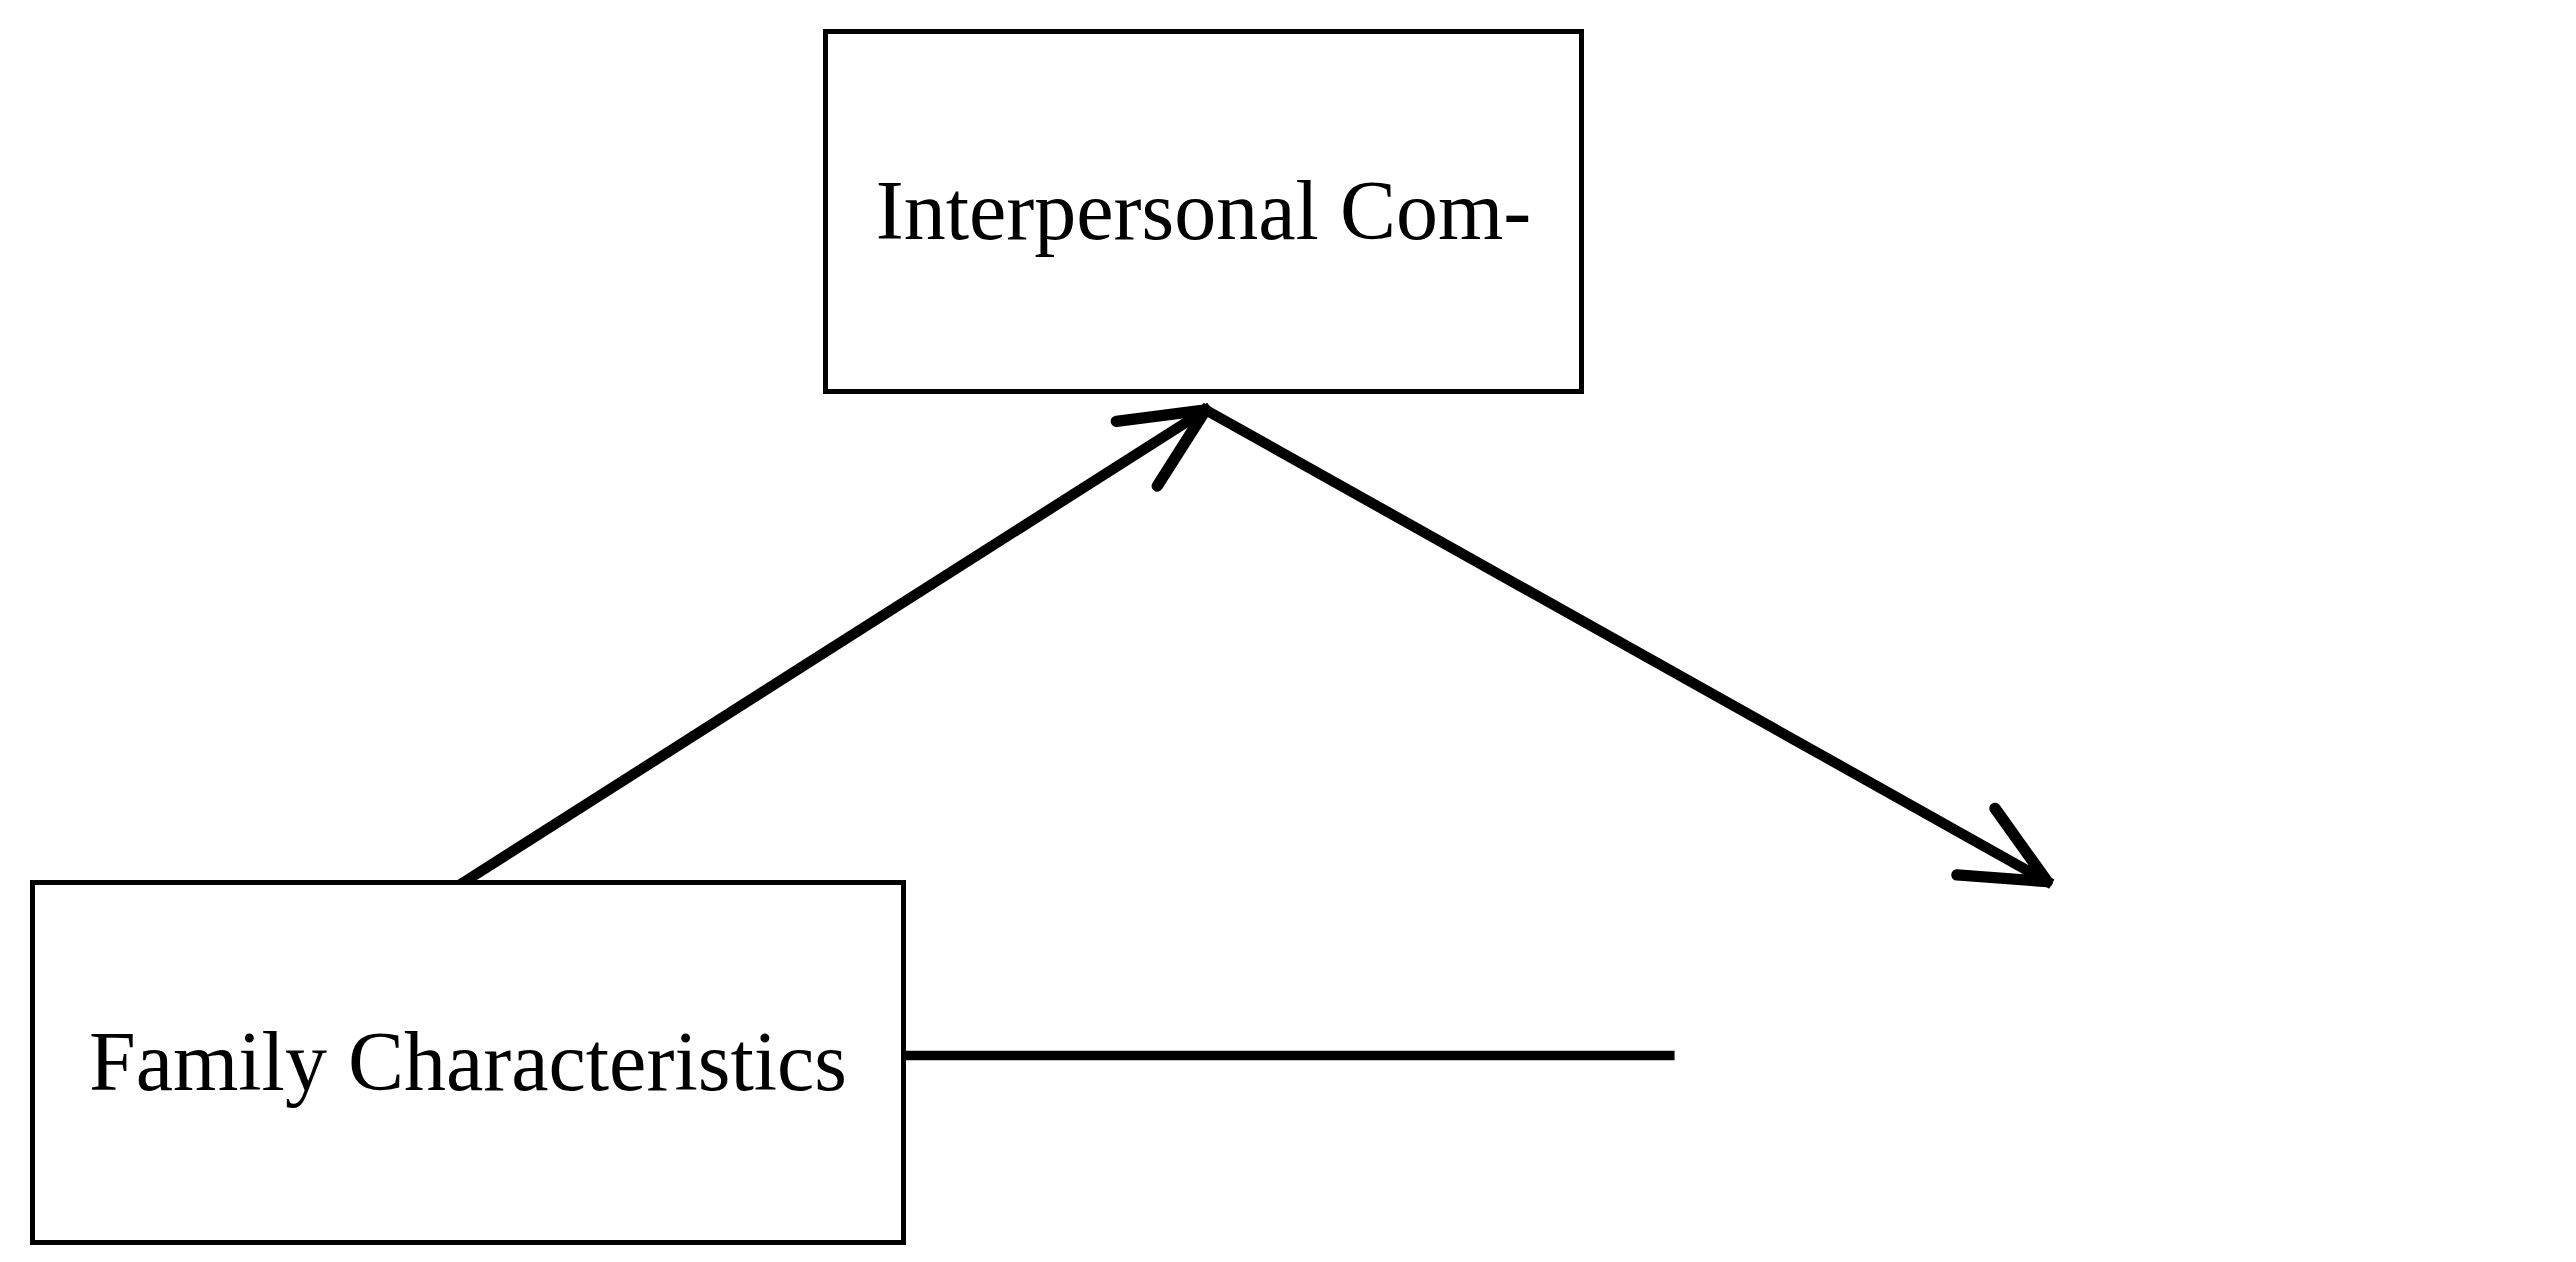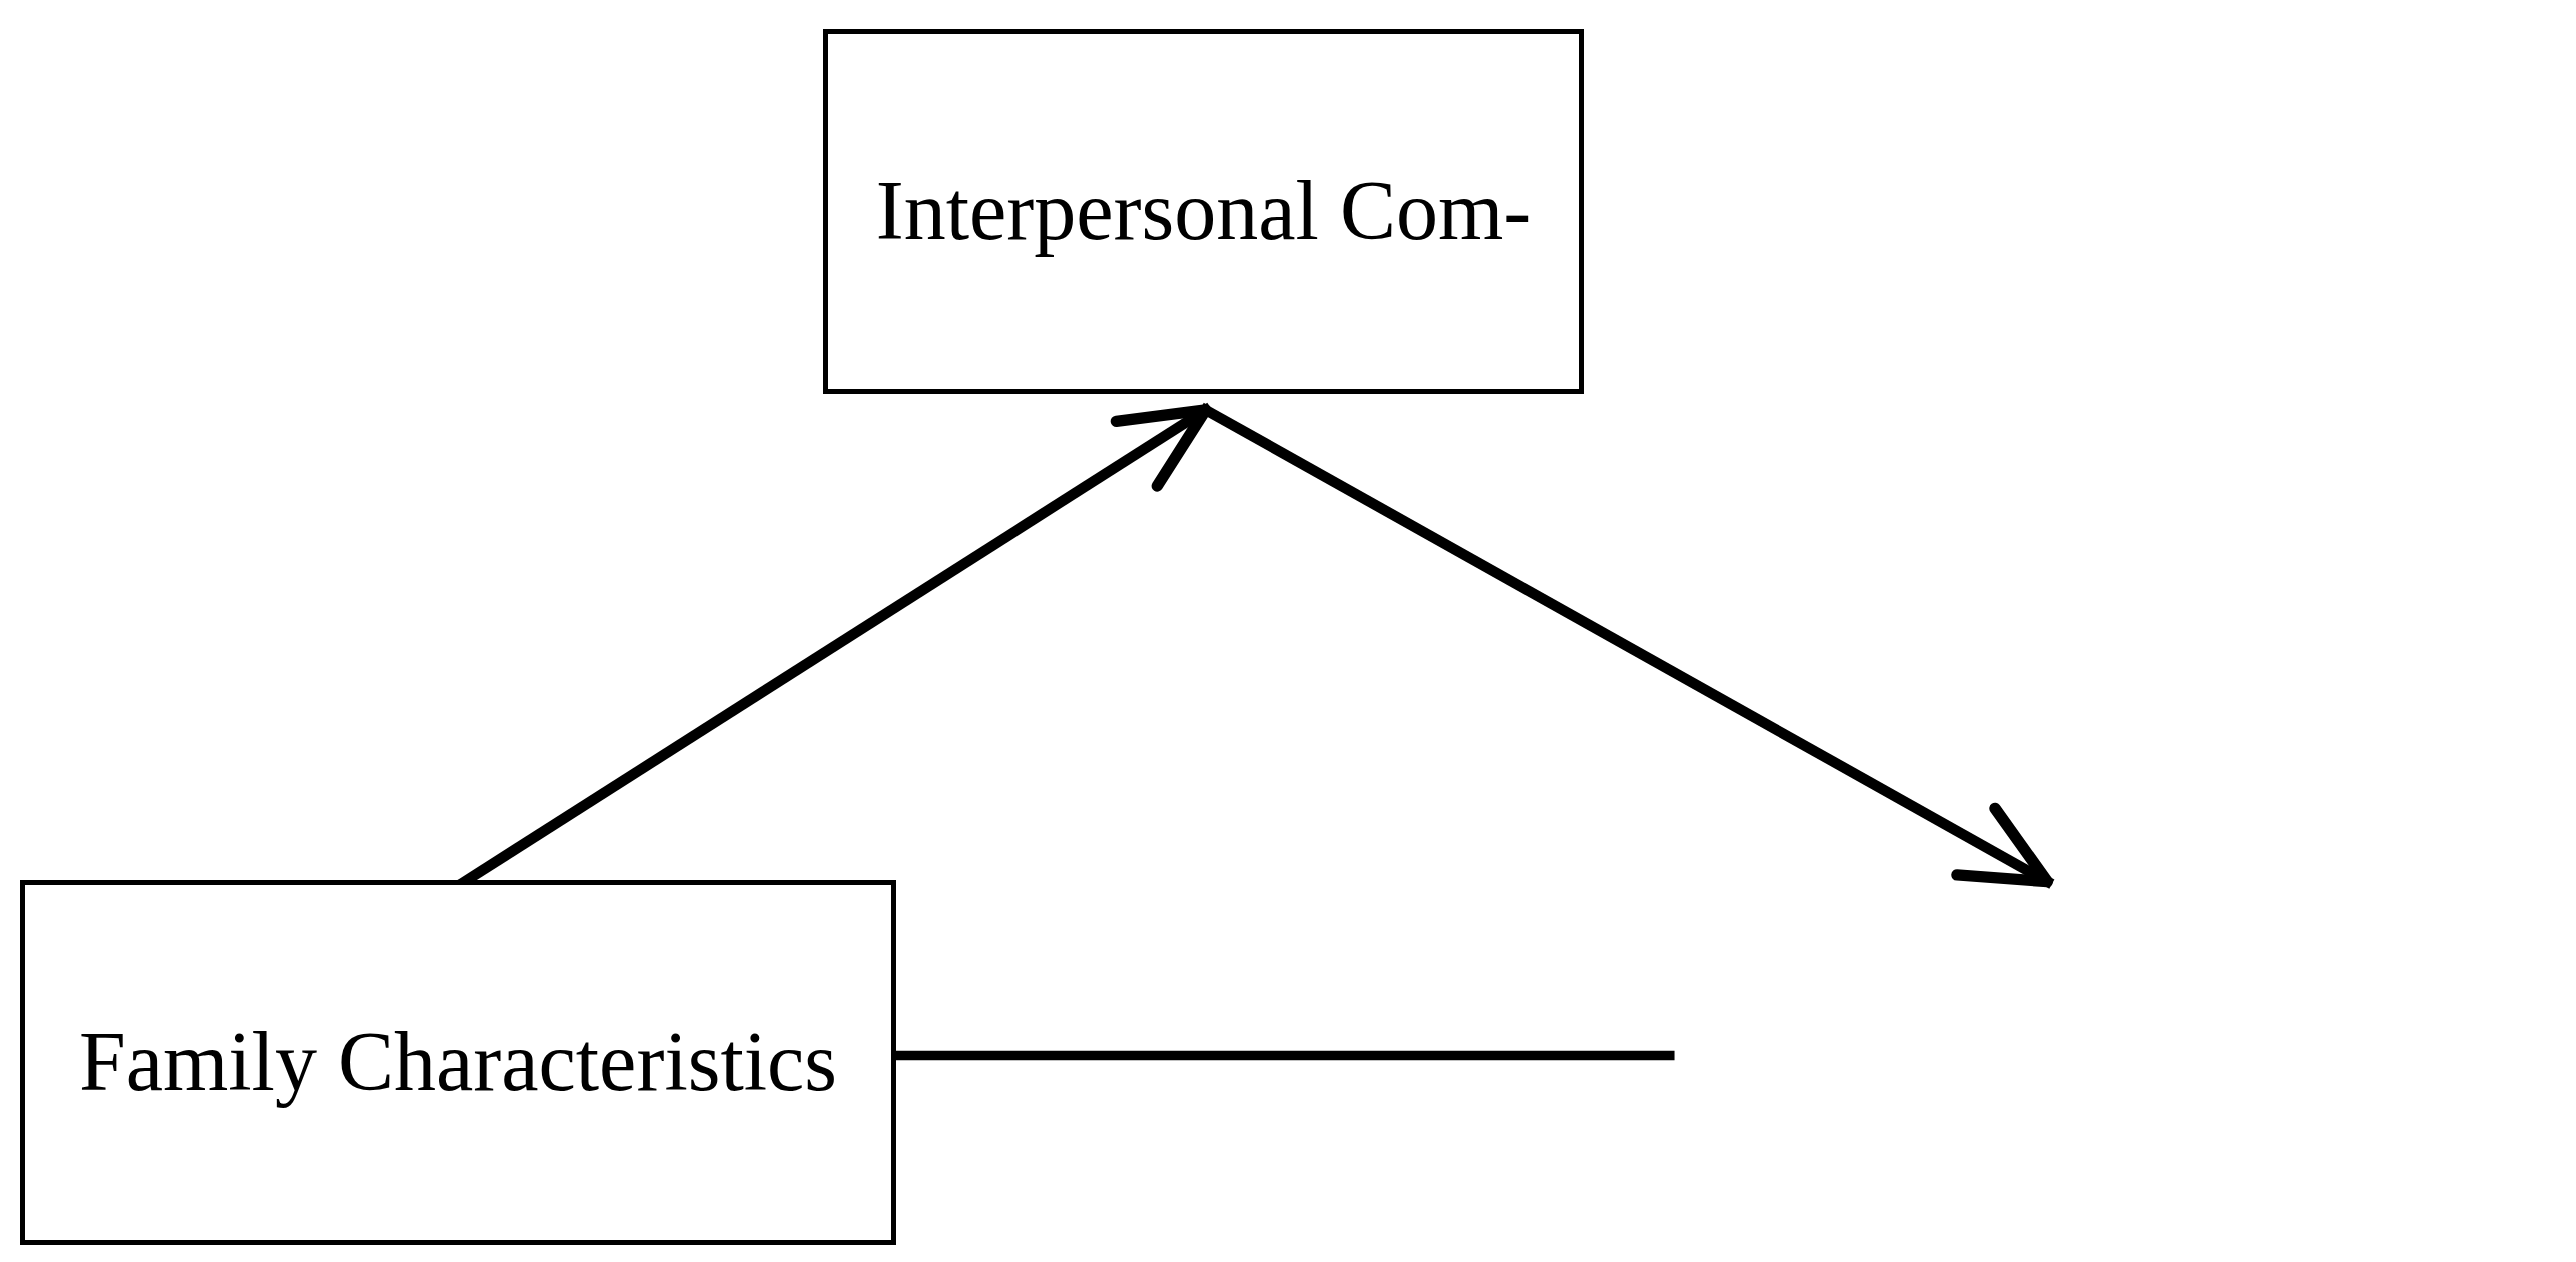--- a/index.html
+++ b/index.html
@@ -35,21 +35,21 @@
     justify-content: center;
     text-align: center;
   }
   .node-mediator {
     left: 823px;
     top: 28.5px;
     width: 761px;
     height: 365px;
   }
   .node-predictor {
-    left: 20px;
+    left: 30px;
     top: 880px;
     width: 876px;
     height: 365px;
     align-items: center;
   }
   .node-outcome {
     left: 1675px;
     top: 881px;
     width: 875px;
     height: 362px;

